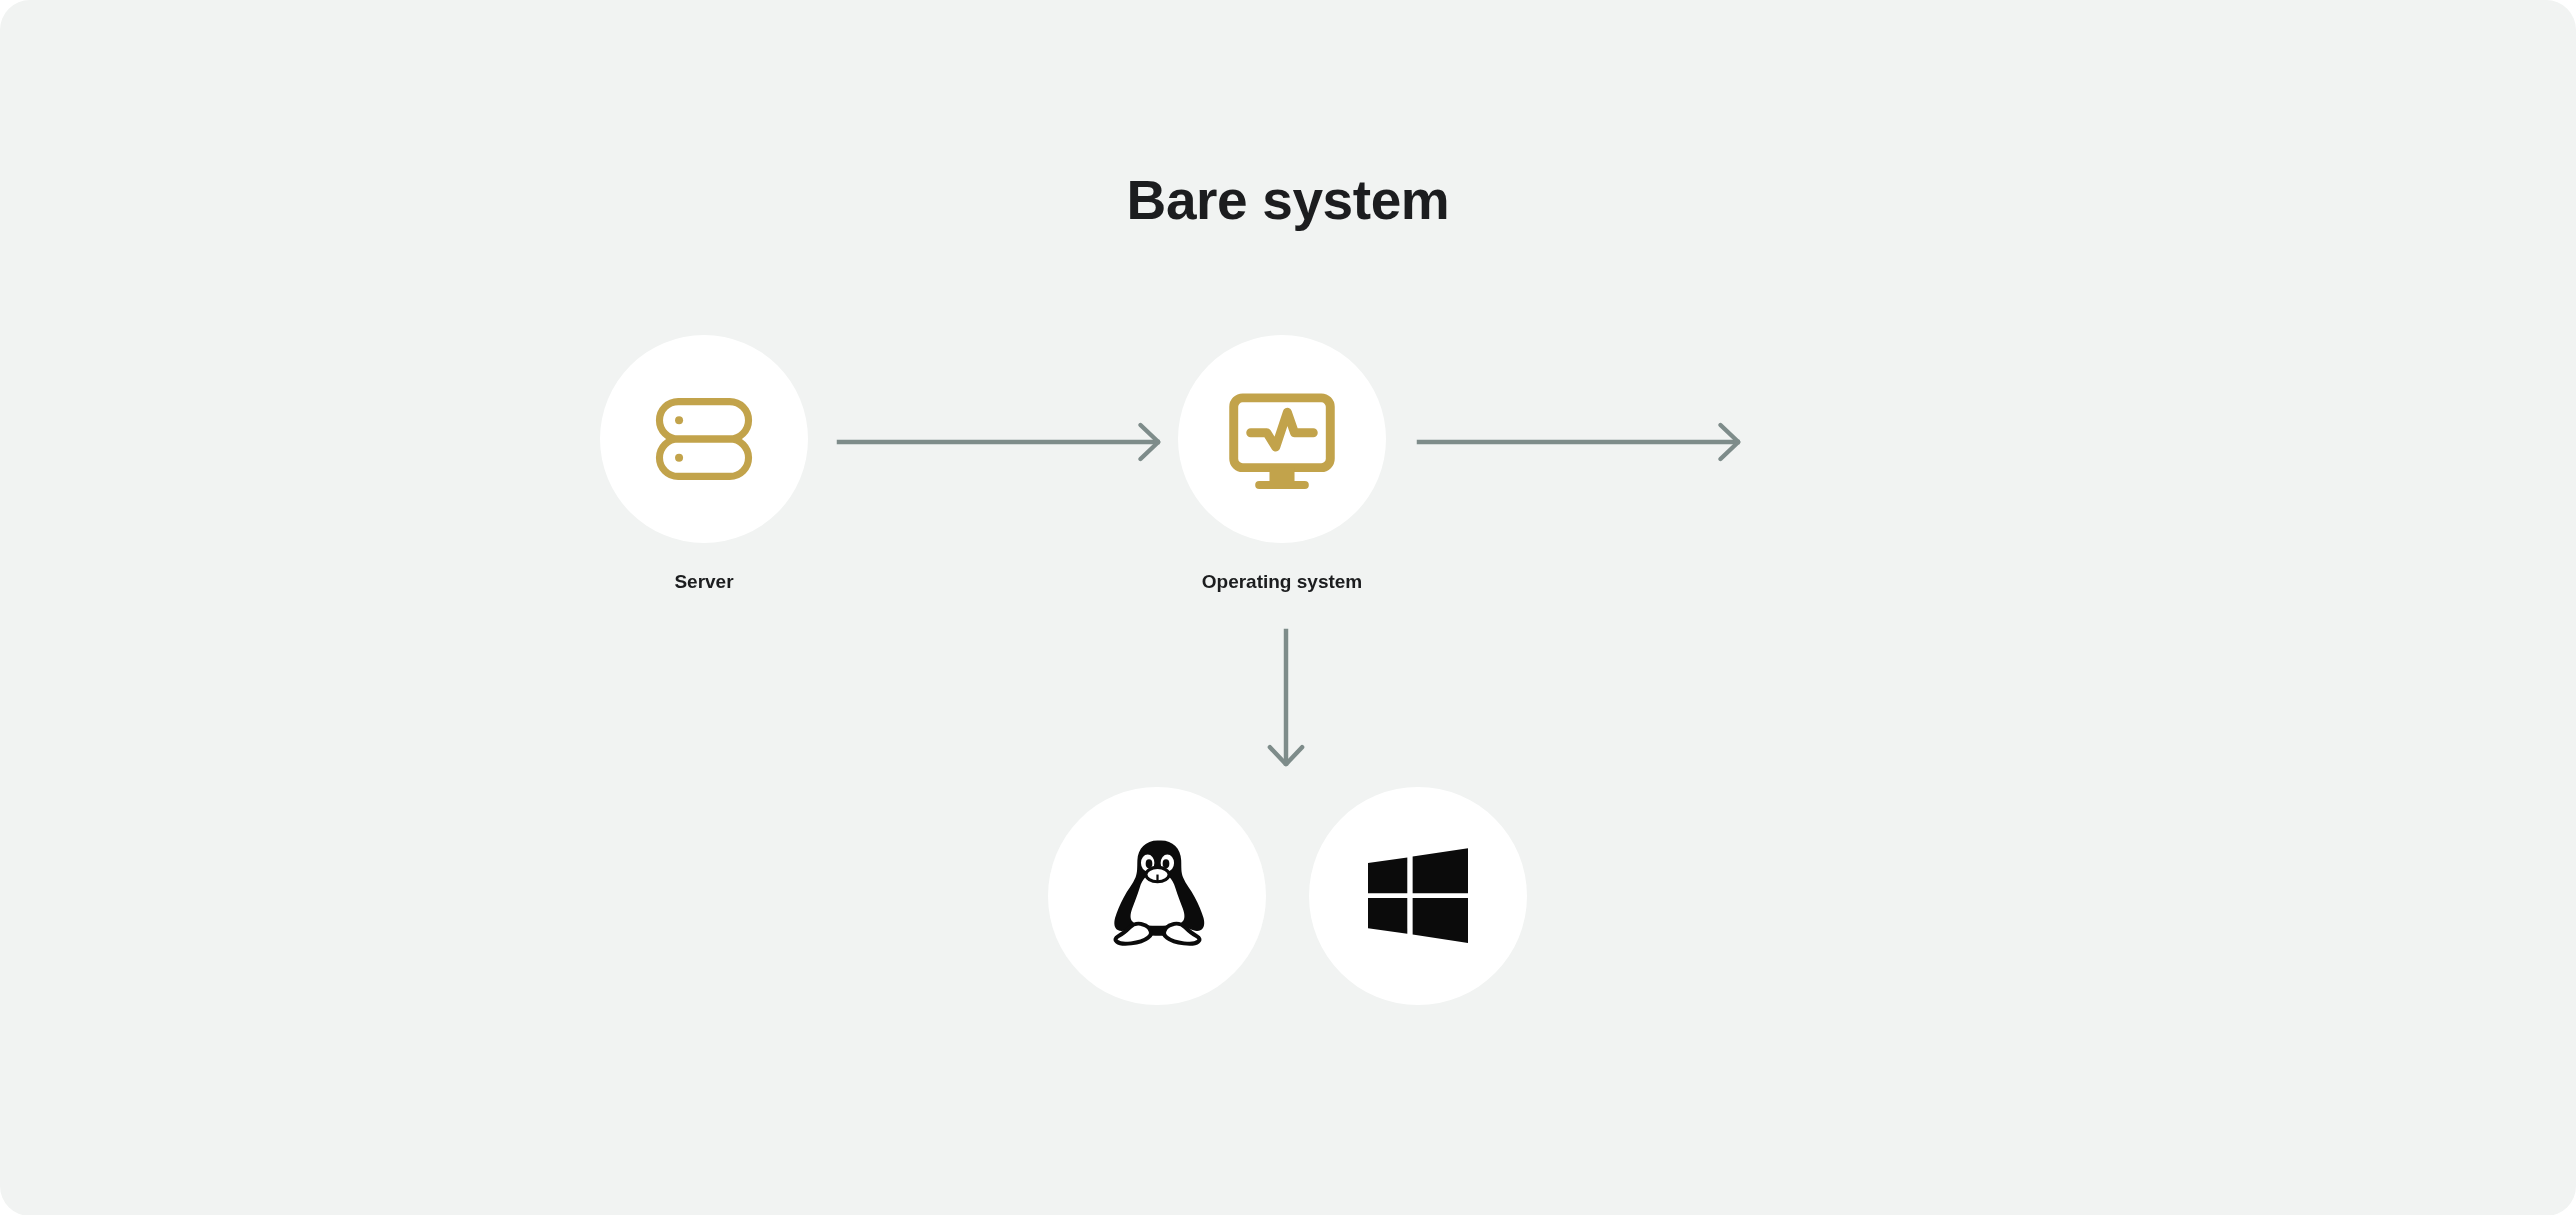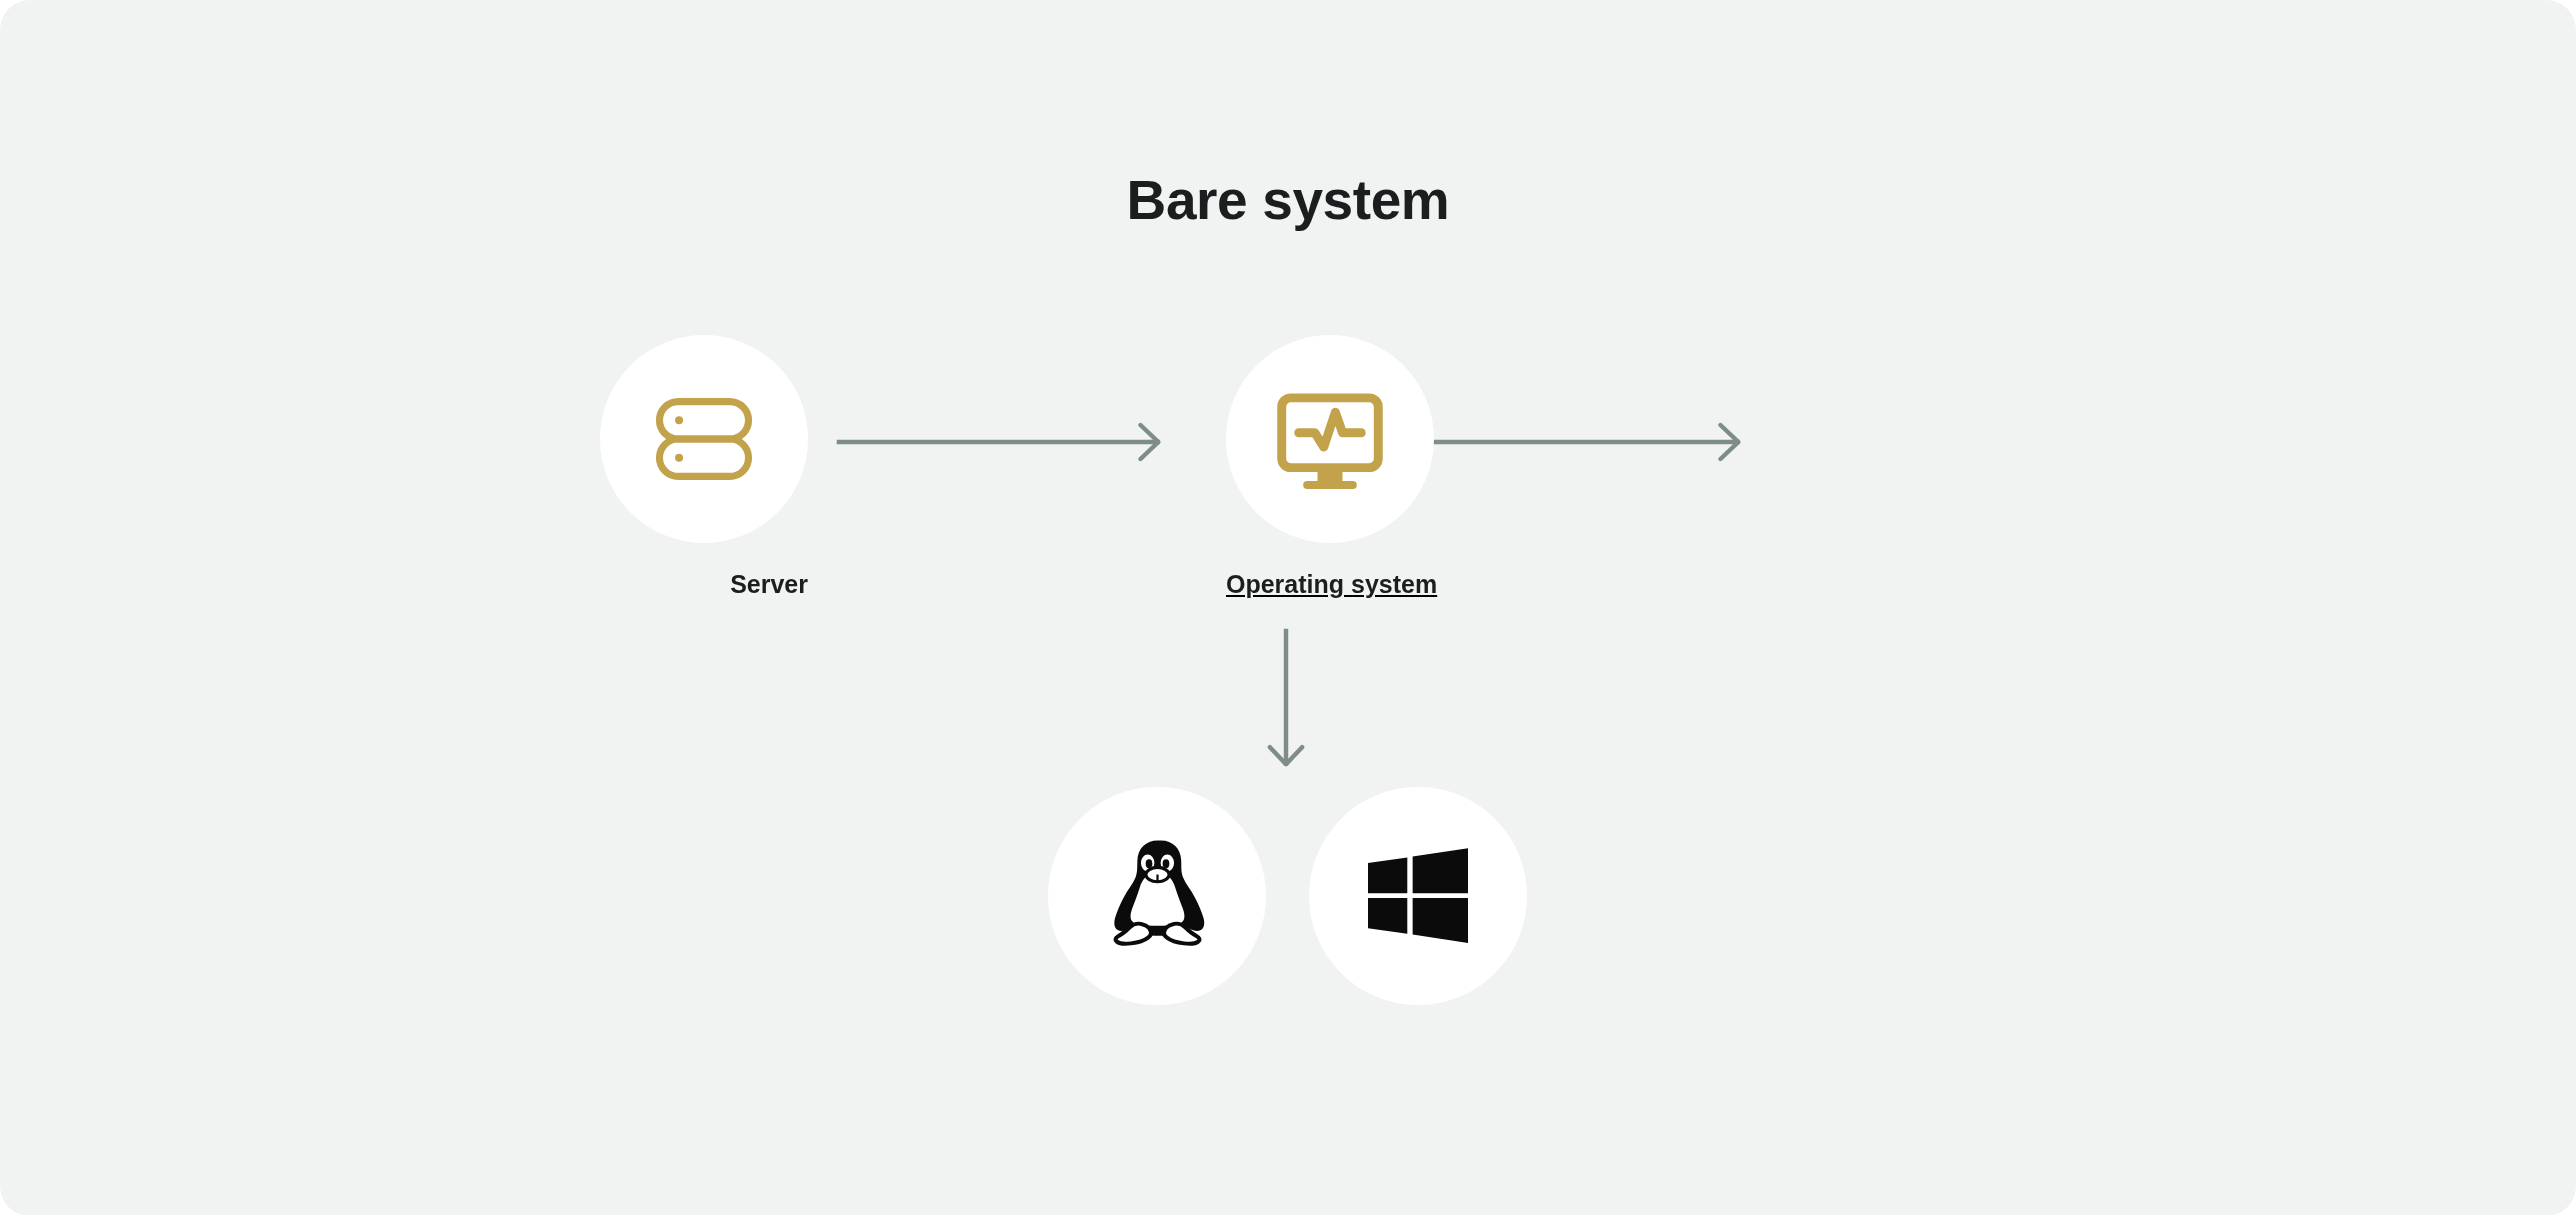--- a/index.html
+++ b/index.html
@@ -48,30 +48,30 @@
     height: 208px;
     border-radius: 50%;
     background: #ffffff;
     display: flex;
     align-items: center;
     justify-content: center;
   }
   .node-label {
     margin-top: 29px;
     width: 100%;
-    text-align: right;
-    font-size: 25px;
+    text-align: center;
+    font-size: 19px;
     font-weight: 700;
     color: #1c1d1f;
     line-height: 1;
     white-space: nowrap;
   }
 
   #node-server      { left: 600px;  top: 335px; }
-  #node-os          { left: 1226px; top: 335px; text-decoration: underline; }
+  #node-os          { left: 1178px; top: 335px; }
   #node-apps        { left: 1758px; top: 335px; }
 
   
   .os-variant {
     position: absolute;
     width: 218px;
     height: 218px;
     border-radius: 50%;
     background: #ffffff;
     display: flex;

